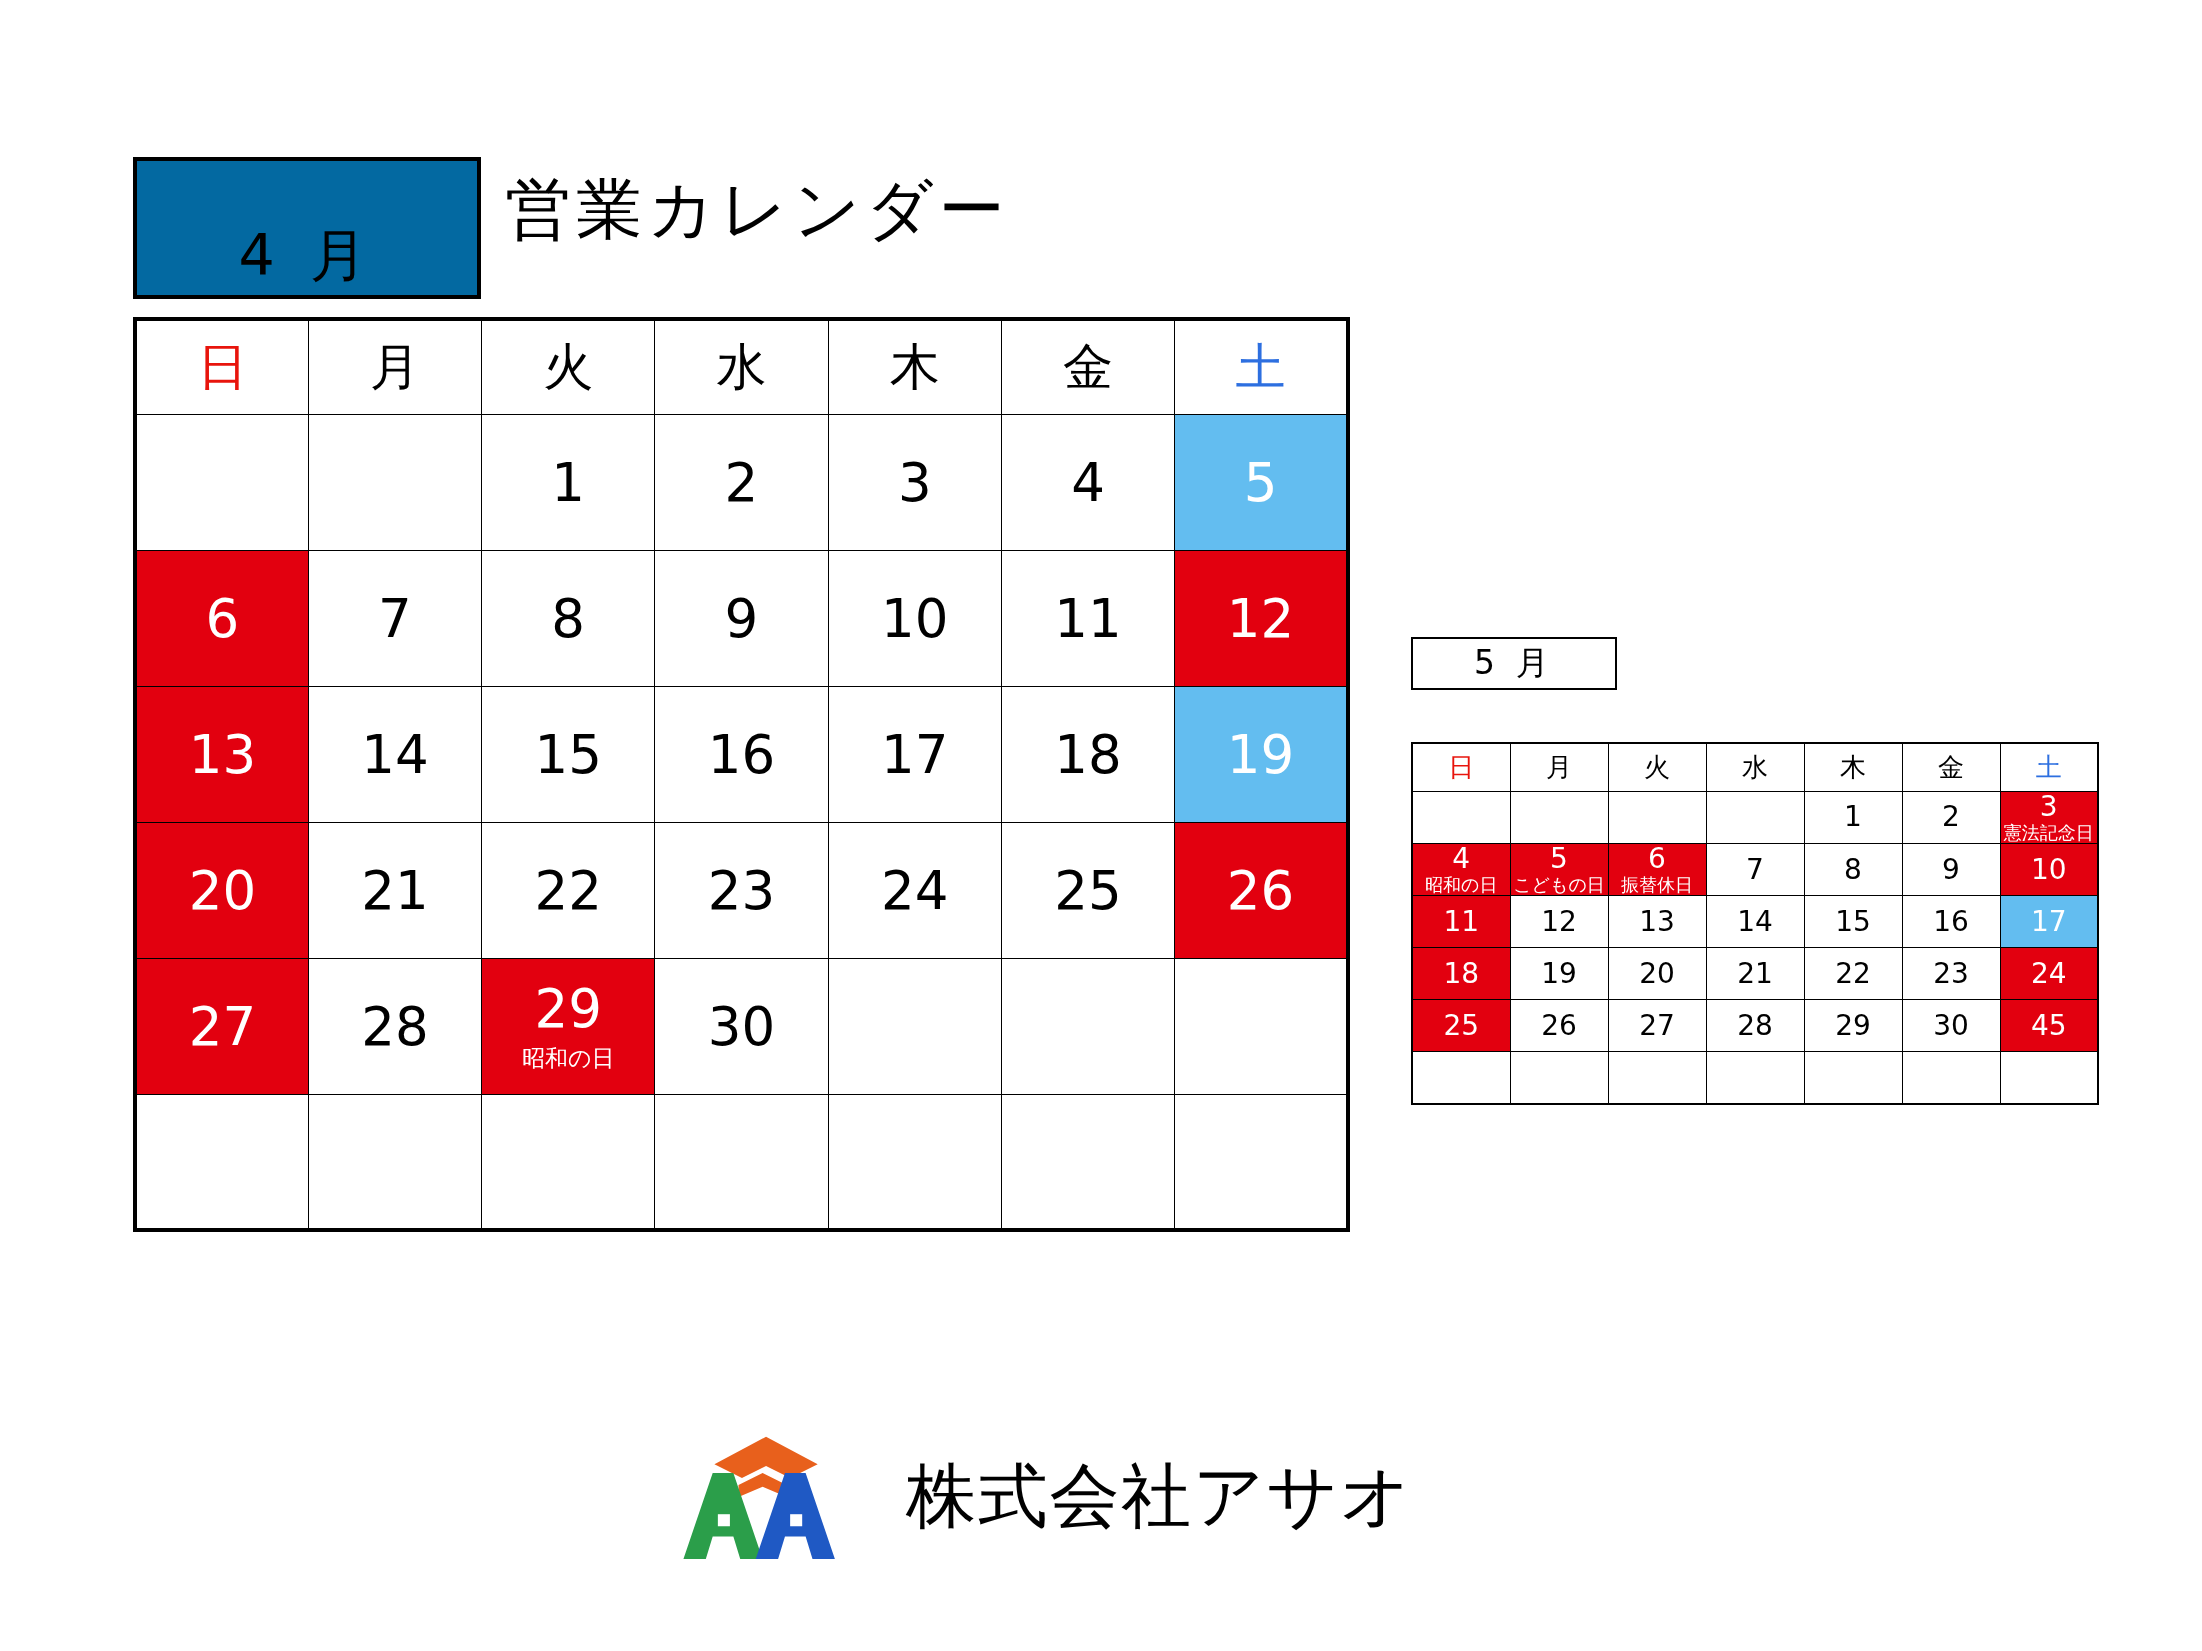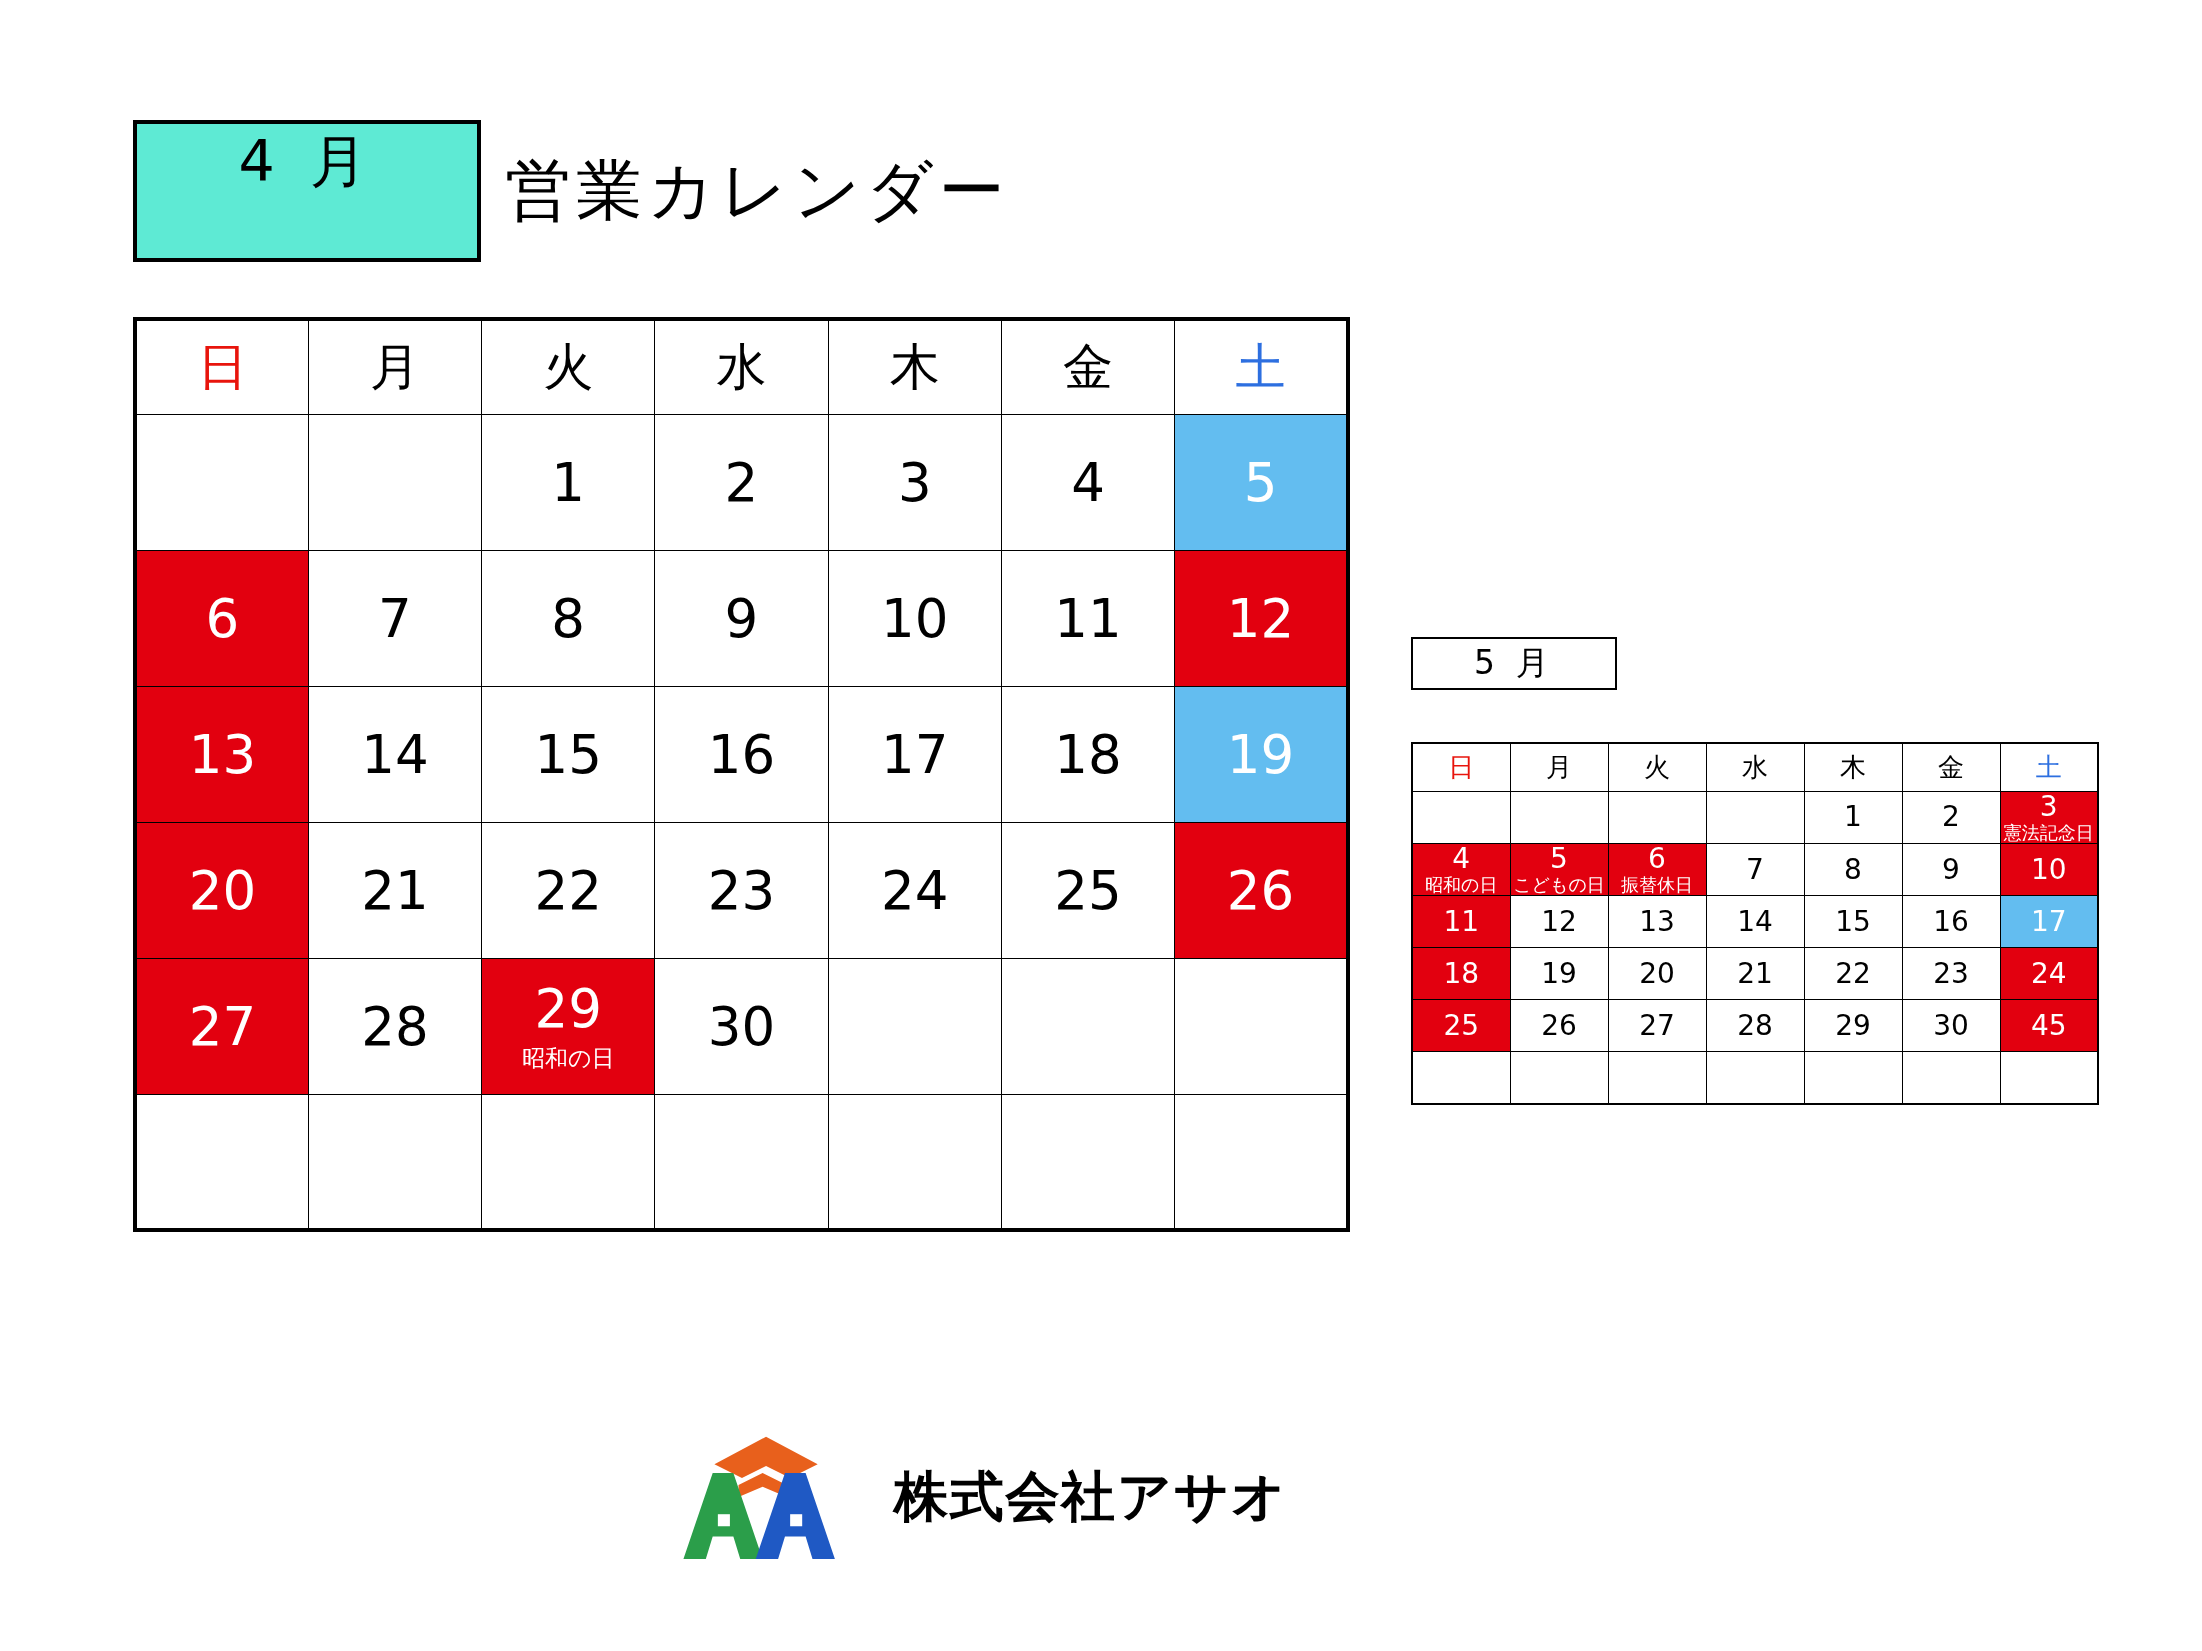--- a/index.html
+++ b/index.html
@@ -27,23 +27,24 @@
     left: 133px;
     top: 120px;
     display: flex;
     align-items: center;
   }
   #month-box {
     width: 348px;
     height: 142px;
     border: 4.3px solid #000;
     display: flex;
-    align-items: flex-start;
+    align-items: flex-end;
     justify-content: center;
-    background: #5eead4;
+    background: #0369a1;
+    margin-top: 37px;
   }
   #month-box .mlabel {
     font-size: 57px;
     letter-spacing: 8.6px;
     font-weight: 400;
   }
   #main-title {
     margin-left: 24px;
     font-size: 66px;
     font-weight: 400;
@@ -181,23 +182,23 @@
     display: flex;
     align-items: center;
   }
   #logo-mark {
     width: 185px;
     height: 138px;
     position: relative;
     flex: 0 0 auto;
   }
   #company-name {
-    margin-left: 29px;
-    font-size: 54px;
-    font-weight: 700;
+    margin-left: 41px;
+    font-size: 70px;
+    font-weight: 400;
     letter-spacing: 1.7px;
     white-space: nowrap;
   }
 </style>
 </head>
 <body>
 
 <div id="page">
 
   <div id="header">

